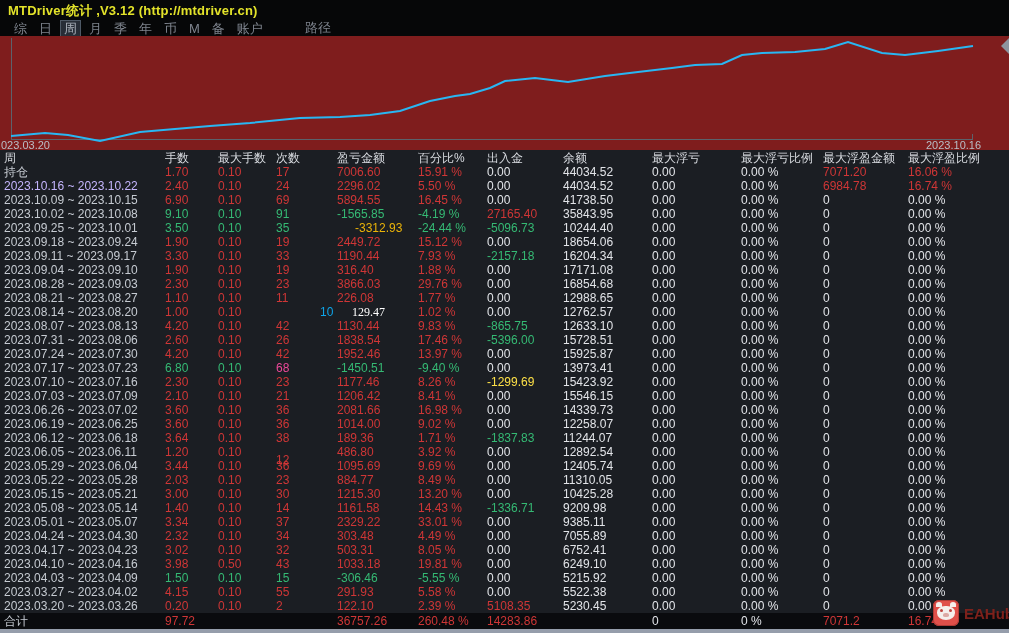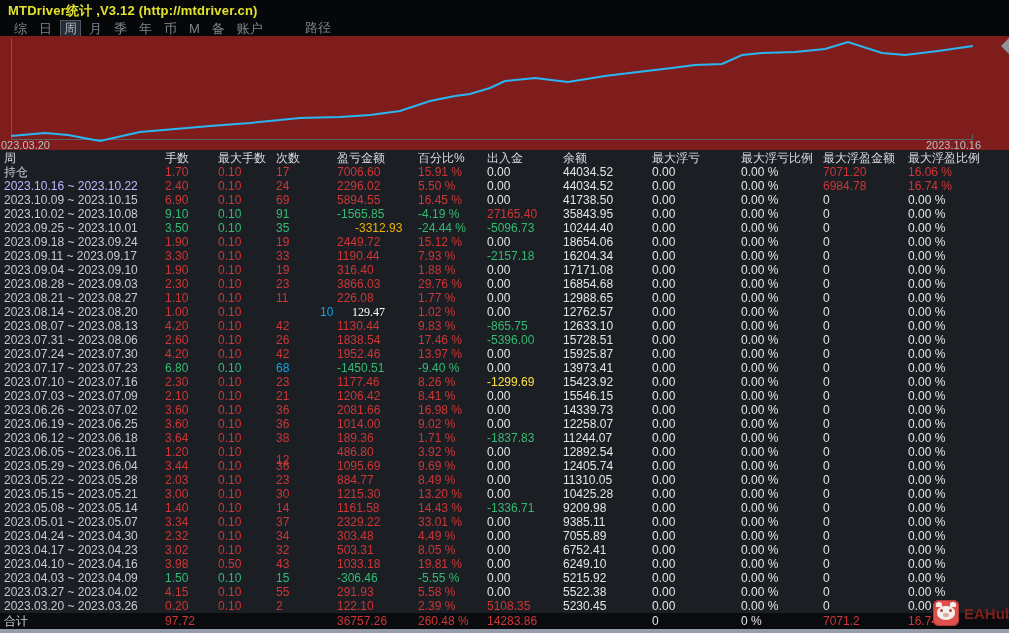--- a/index.html
+++ b/index.html
@@ -276,21 +276,21 @@
         <span style="left: 563px; color: rgb(226, 228, 232); text-align: center;">15925.87</span>
         <span style="left: 652px; color: rgb(226, 228, 232);">0.00</span>
         <span style="left: 741px; color: rgb(226, 228, 232);">0.00 %</span>
         <span style="left: 823px; color: rgb(226, 228, 232);">0</span>
         <span style="left: 908px; color: rgb(226, 228, 232);">0.00 %</span>
       </div>
       <div class="trow">
         <span style="left: 4px; color: rgb(198, 203, 210);">2023.07.17 ~ 2023.07.23</span>
         <span style="left: 165px; color: rgb(53, 186, 116);">6.80</span>
         <span style="left: 218px; color: rgb(53, 186, 116);">0.10</span>
-        <span style="left: 276px; color: #0ea5e9;">68</span>
+        <span style="left: 276px; color: #ec4899;">68</span>
         <span style="left: 337px; color: rgb(53, 186, 116);">-1450.51</span>
         <span style="left: 418px; color: rgb(53, 186, 116);">-9.40 %</span>
         <span style="left: 487px; color: rgb(226, 228, 232);">0.00</span>
         <span style="left: 563px; color: rgb(226, 228, 232);">13973.41</span>
         <span style="left: 652px; color: rgb(226, 228, 232);">0.00</span>
         <span style="left: 741px; color: rgb(226, 228, 232);">0.00 %</span>
         <span style="left: 823px; color: rgb(226, 228, 232);">0</span>
         <span style="left: 908px; color: rgb(226, 228, 232);">0.00 %</span>
       </div>
       <div class="trow">

